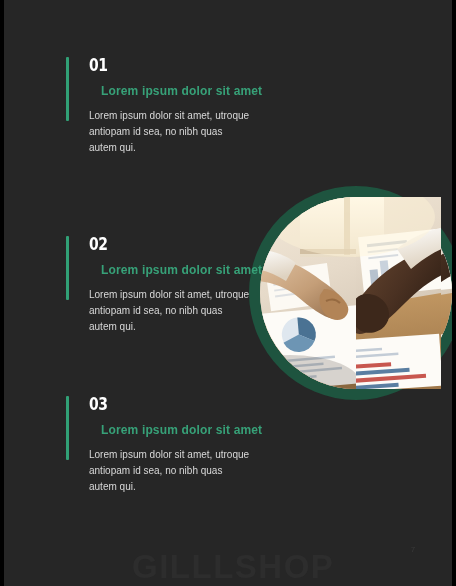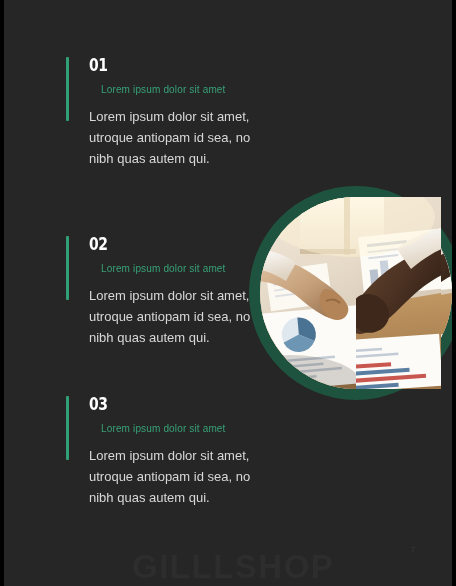--- a/index.html
+++ b/index.html
@@ -79,31 +79,31 @@
     font-weight: 700;
     color: #ffffff;
     letter-spacing: -0.5px;
     line-height: 1;
     margin: 0 0 11px 0;
     transform: scaleX(0.82);
     transform-origin: left center;
   }
 
   .block-subtitle {
-    font-size: 10px;
-    font-weight: 400;
+    font-size: 12px;
+    font-weight: 700;
     color: #37a178;
     letter-spacing: 0.15px;
     line-height: 1;
     margin: 0 0 11px 0;
     padding-left: 12px;
   }
 
   .block-text {
-    font-size: 13px;
+    font-size: 10px;
     color: #d8d8d8;
     line-height: 1.62;
     margin: 0;
     width: 162px;
   }
 
   
   .photo-wrap {
     position: absolute;
     left: 245px;

